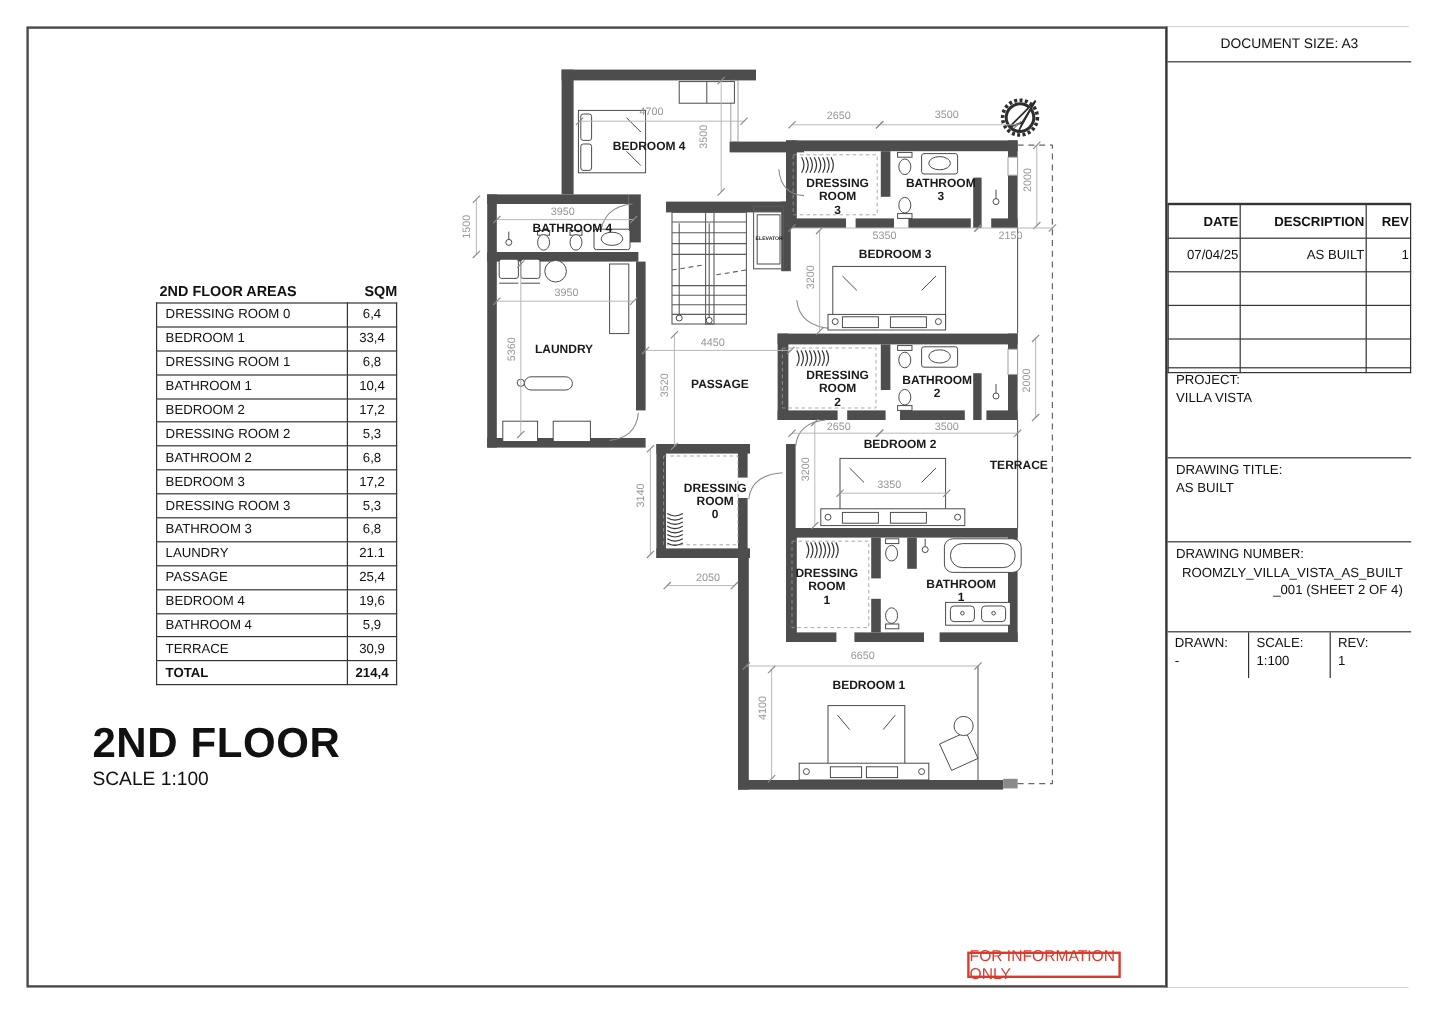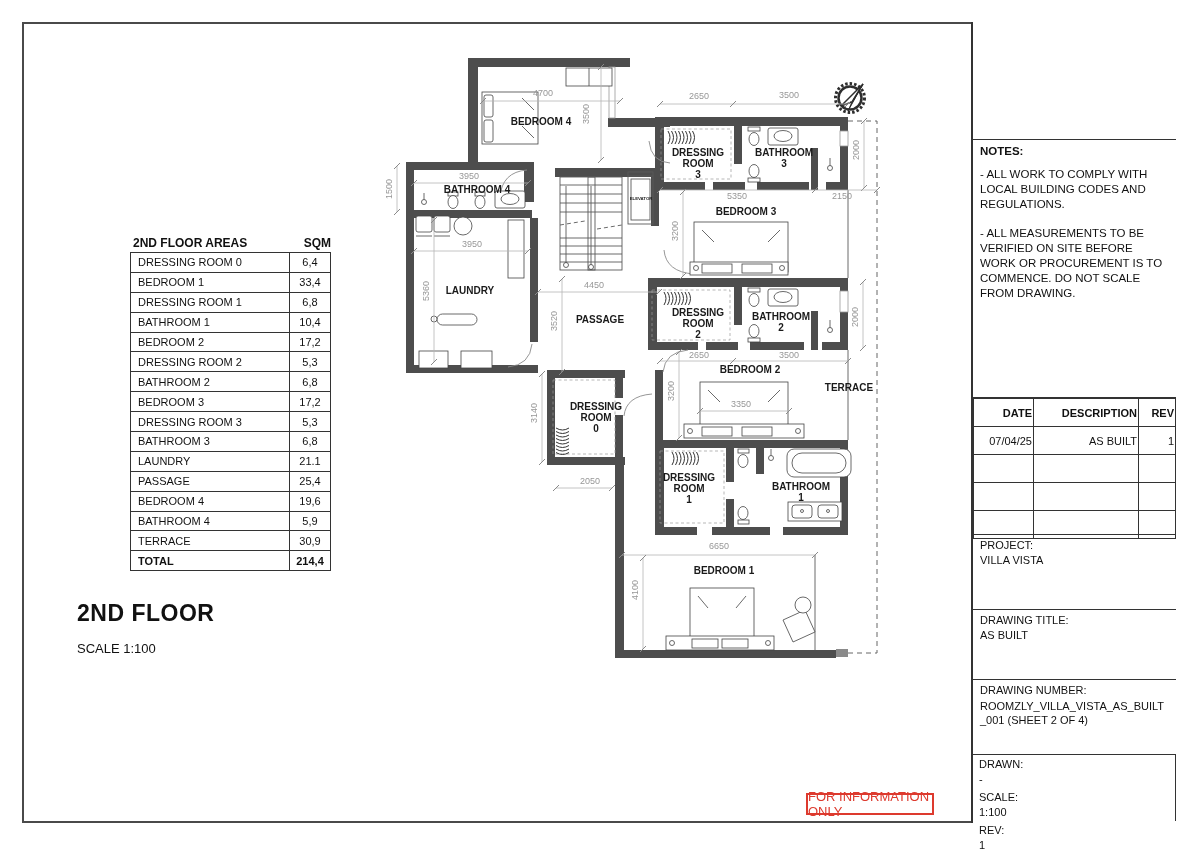--- a/index.html
+++ b/index.html
@@ -29,22 +29,22 @@
   #areas{position:absolute;left:130px;top:233px;width:201px;}
   #areas .hdr{display:flex;font-weight:bold;font-size:12px;height:19px;align-items:center;}
   #areas .hdr .h1{width:152px;padding-left:3px;}
   #areas .hdr .h2{width:46px;text-align:right;}
   #areas table{border-collapse:collapse;width:201px;font-size:11px;table-layout:fixed;}
   #areas td{border:1px solid #333;height:18.9px;padding:0 0 0 7px;white-space:nowrap;}
   #areas td.val{width:40px;text-align:center;padding:0;}
   #areas tr.total td{font-weight:bold;}
   
   #floor-title{position:absolute;left:77px;top:600px;}
-  #floor-title .big{font-size:23px;font-weight:bold;letter-spacing:0.5px;}
-  #floor-title .sub{font-size:13px;margin-top:14px;}
+  #floor-title .big{font-size:35px;font-weight:bold;letter-spacing:0.5px;}
+  #floor-title .sub{font-size:16px;margin-top:1px;}
   
   #stamp{position:absolute;left:806px;top:793px;width:128px;height:22px;
     border:2px solid #dd3a2e;color:#dd3a2e;font-size:13px;display:flex;
     align-items:center;justify-content:center;box-sizing:border-box;background:#fff;}
   
   #tblock{position:absolute;left:971px;top:22px;width:205px;height:801px;
     border-left:2px solid #333;box-sizing:border-box;display:flex;flex-direction:column;
     background:#fff;font-size:11px;}
   .tb-sec{border-bottom:1.5px solid #333;box-sizing:border-box;padding:4px 7px;}
   #tb-docsize{height:30px;display:flex;align-items:center;justify-content:center;
@@ -57,22 +57,22 @@
   #tb-rev table{border-collapse:collapse;width:100%;height:100%;table-layout:fixed;
     font-size:11px;}
   #tb-rev th,#tb-rev td{border:1px solid #333;text-align:right;height:25px;}
   #tb-rev th{font-weight:bold;}
   #tb-rev th:first-child,#tb-rev td:first-child{width:57px;}
   #tb-rev th:last-child,#tb-rev td:last-child{width:34px;}
   .tb-label{font-weight:normal;margin-bottom:3px;}
   #tb-project{height:75px;}
   #tb-dtitle{height:70px;}
   #tb-dnum{height:75px;}
-  #tb-dnum .wrapv{overflow-wrap:anywhere;line-height:14px;}
-  #tb-bottom{height:38px;display:flex;padding:0;border-bottom:none;flex-direction:column;}
+  #tb-dnum .wrapv{overflow-wrap:anywhere;line-height:14px;text-align:right;}
+  #tb-bottom{height:38px;display:flex;padding:0;border-bottom:none;}
   #tb-bottom .cell{flex:1;border-right:1.5px solid #333;padding:3px 6px;box-sizing:border-box;}
   #tb-bottom .cell:last-child{border-right:none;}
 </style>
 </head>
 <body>
 
 <div id="sheet">
   <div id="page-frame"></div>
 
   <svg id="plan-svg" viewBox="0 0 1200 849" xmlns="http://www.w3.org/2000/svg">
@@ -573,26 +573,22 @@
   </div>
 
   <div id="floor-title">
     <div class="big">2ND FLOOR</div>
     <div class="sub">SCALE 1:100</div>
   </div>
 
   <div id="stamp">FOR INFORMATION ONLY</div>
 
   <div id="tblock">
+    <div class="tb-sec" id="tb-docsize">DOCUMENT SIZE: A3</div>
     <div class="tb-sec" id="tb-logo"></div>
-    <div class="tb-sec" id="tb-notes">
-      <div class="nlabel">NOTES:</div>
-      <p>- ALL WORK TO COMPLY WITH LOCAL BUILDING CODES AND REGULATIONS.</p>
-      <p>- ALL MEASUREMENTS TO BE VERIFIED ON SITE BEFORE WORK OR PROCUREMENT IS TO COMMENCE. DO NOT SCALE FROM DRAWING.</p>
-    </div>
     <div class="tb-sec" id="tb-rev">
       <table>
         <thead>
           <tr>
             <th>DATE</th>
             <th>DESCRIPTION</th>
             <th>REV</th>
           </tr>
         </thead>
         <tbody id="rev-body">

